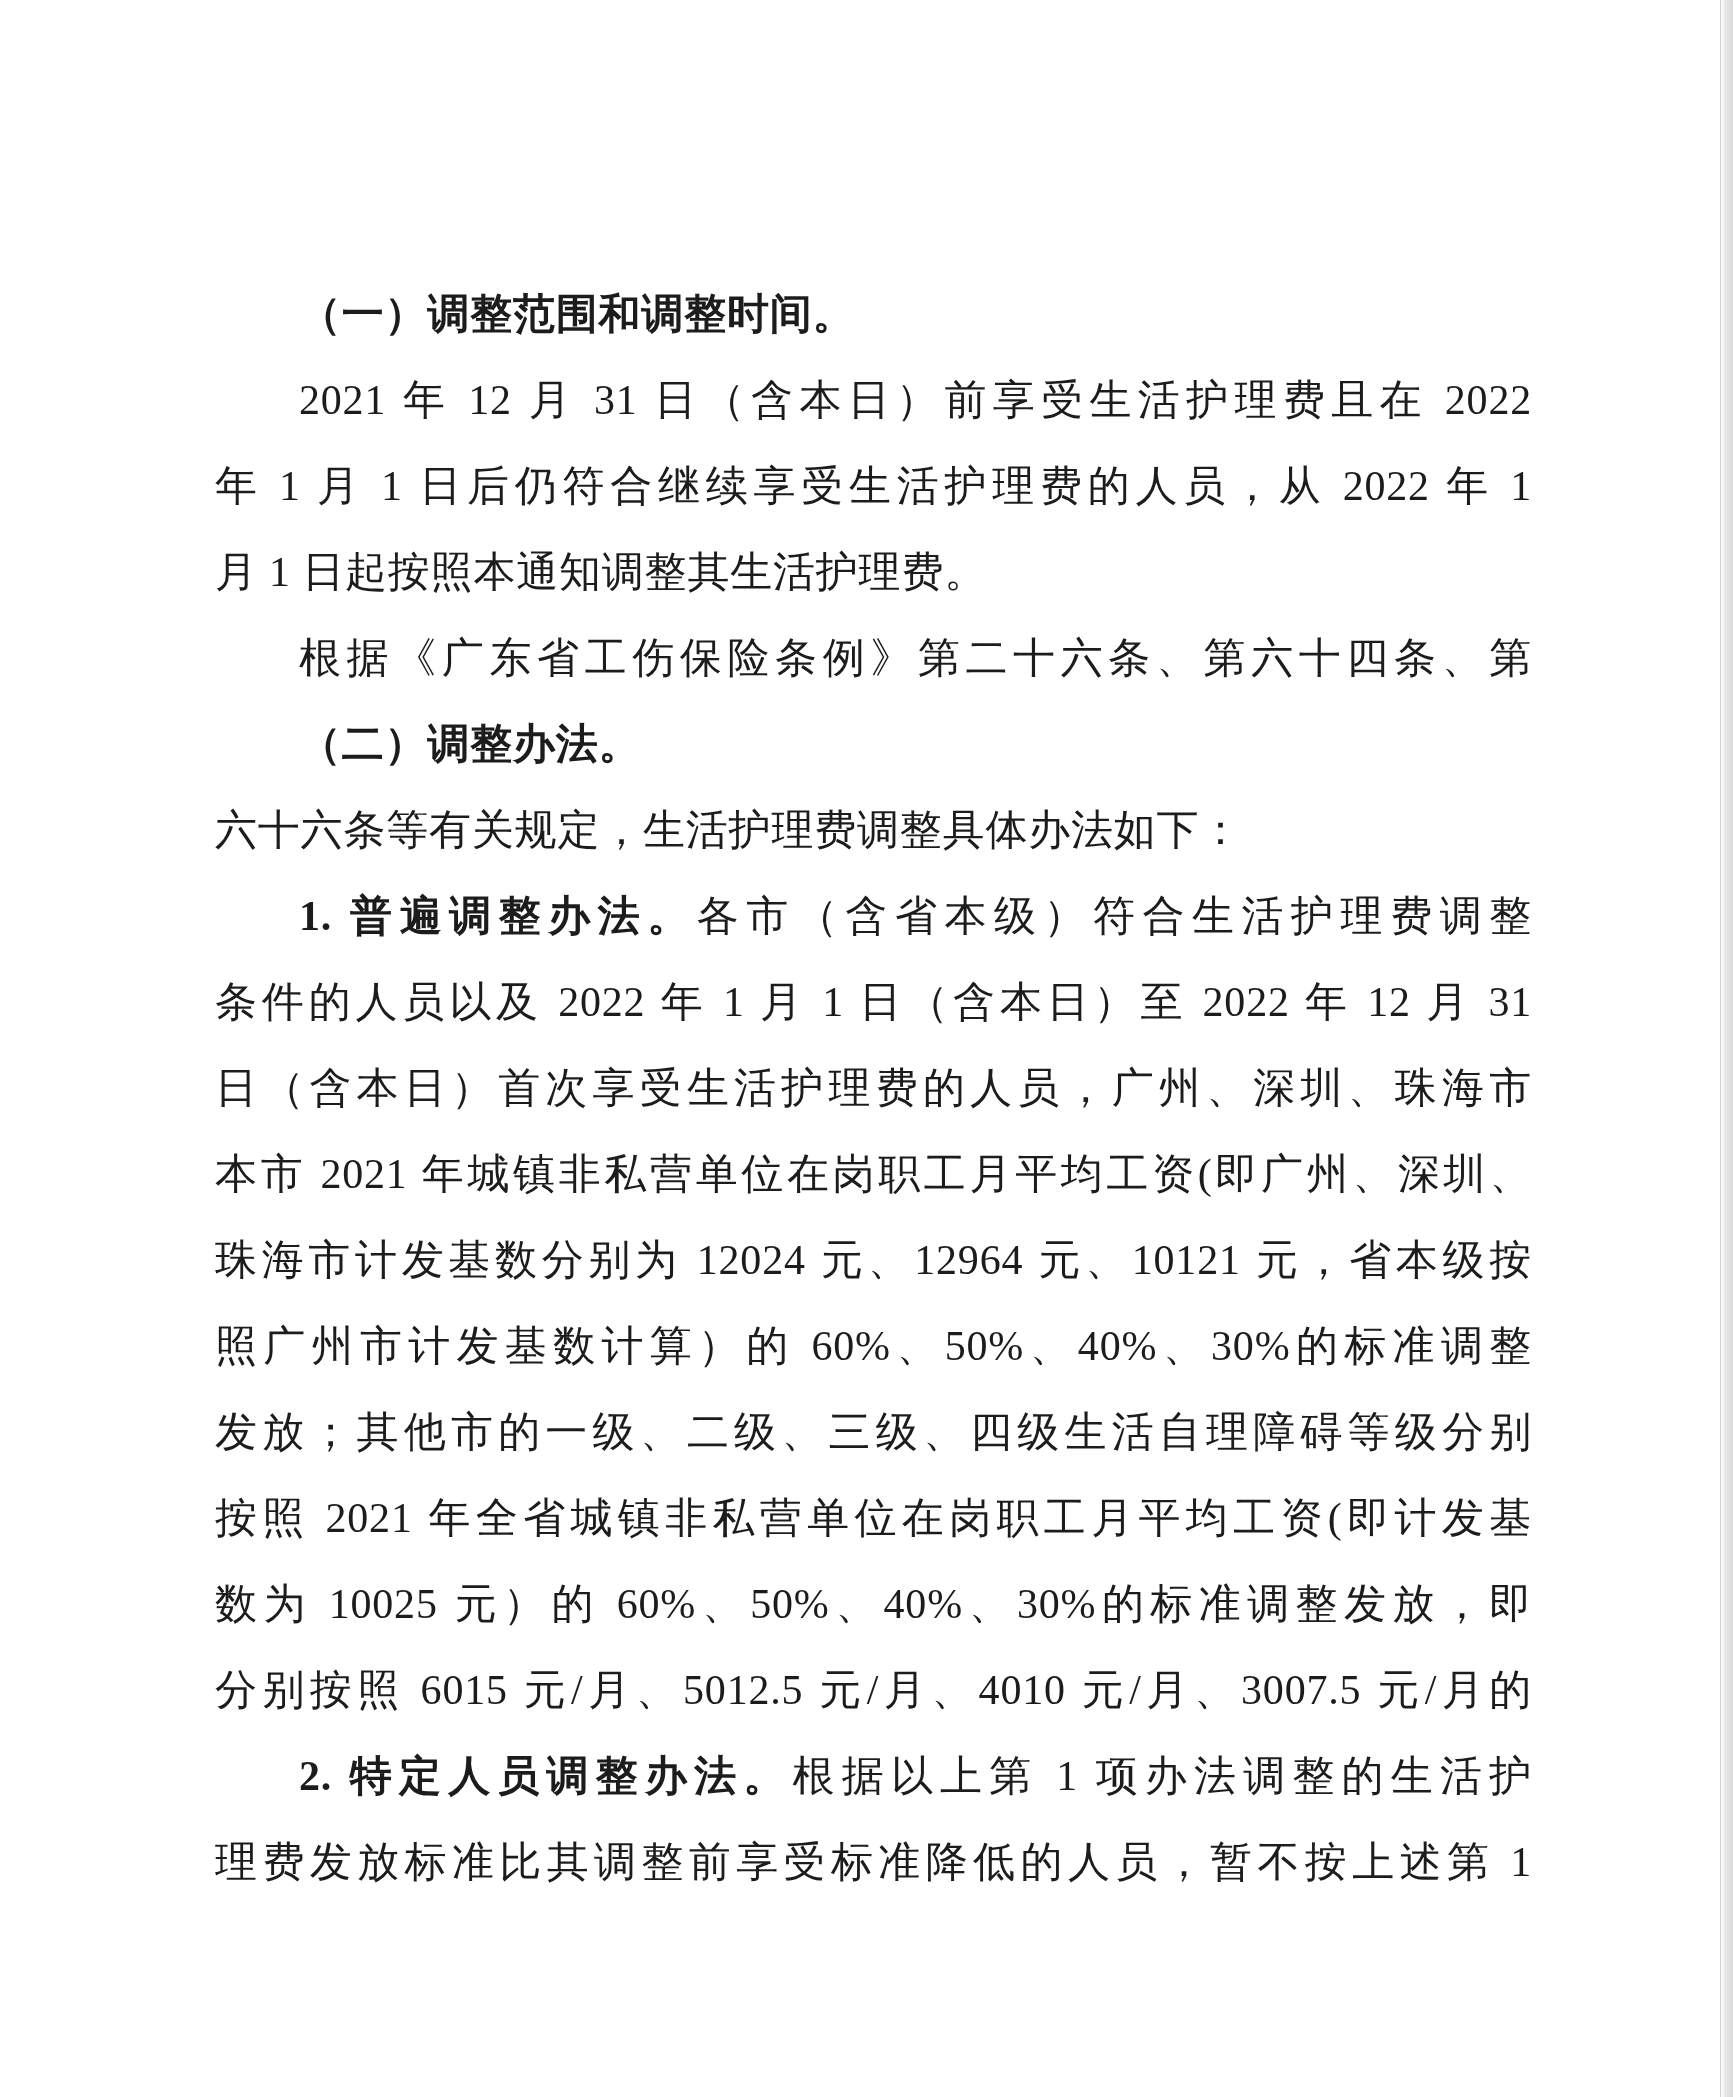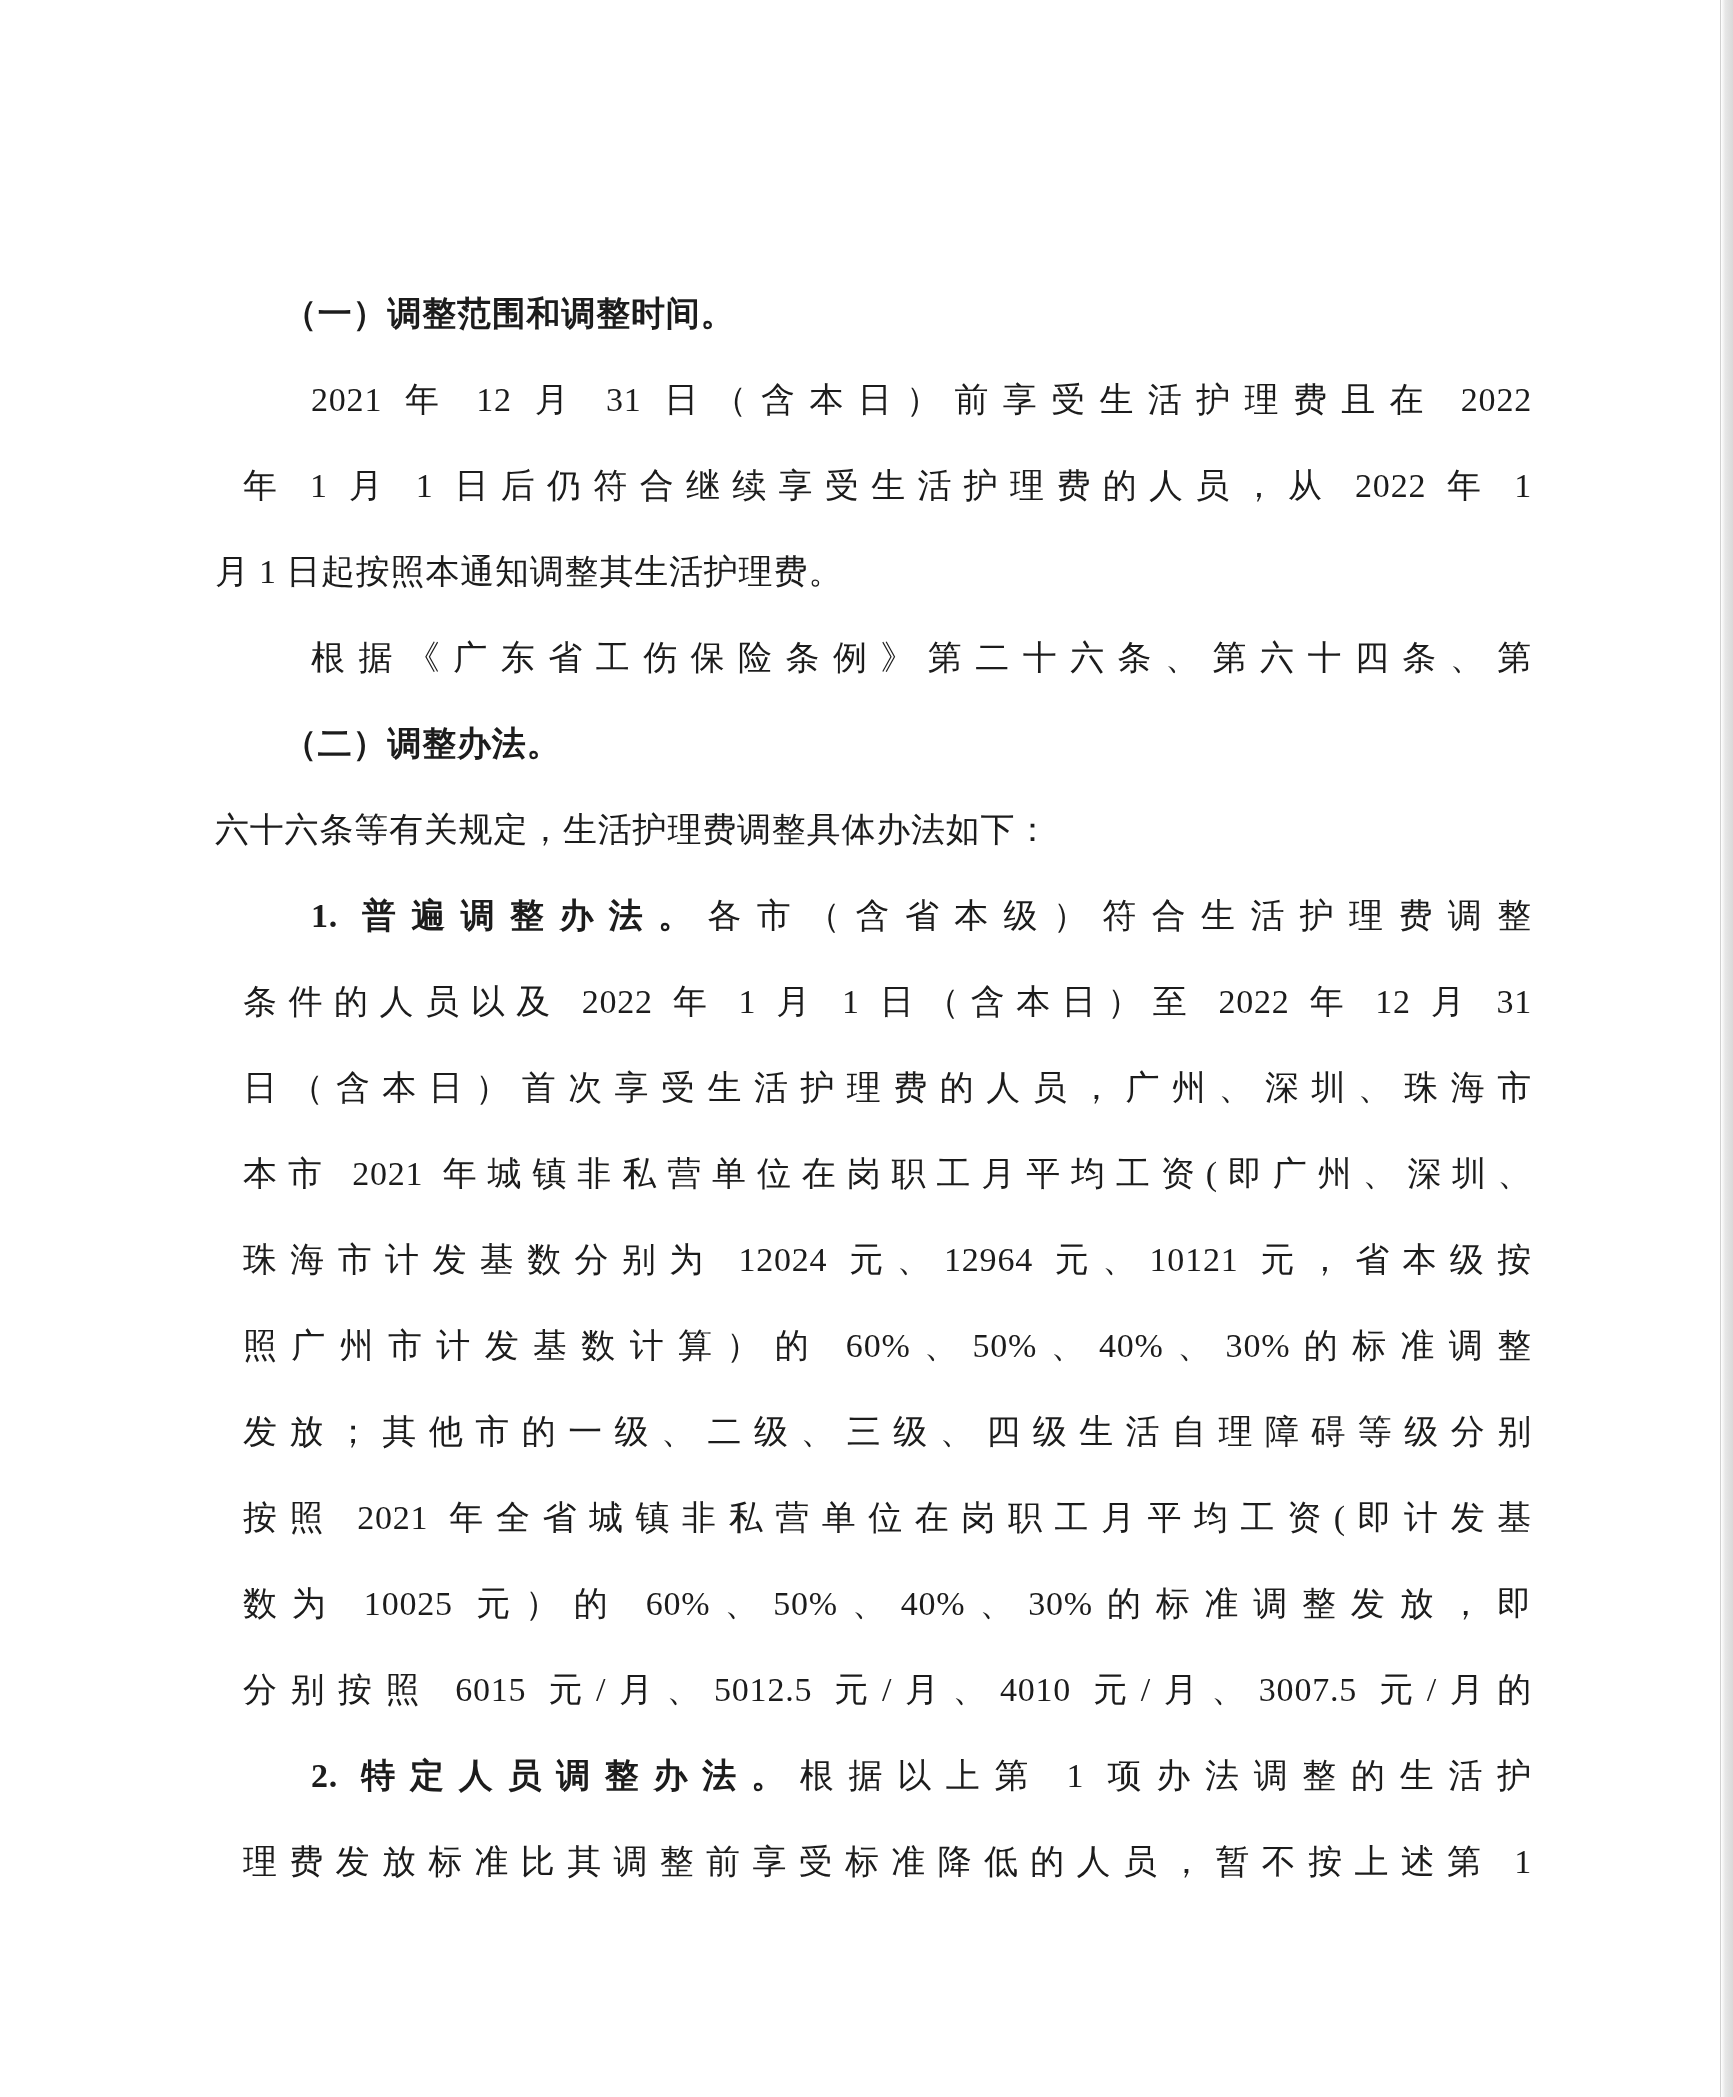--- a/index.html
+++ b/index.html
@@ -24,35 +24,34 @@
     width: 12.6px;
     height: 100%;
     background: linear-gradient(to right, #ffffff 0%, #e6e6e6 35%, #d7d7d7 100%);
     border-left: 0.8px solid #d0d0d0;
   }
   .content {
     position: absolute;
     left: 215px;
     top: 271px;
     width: 1317px;
-    font-size: 34px;
+    font-size: 42px;
     line-height: 86px;
     letter-spacing: 0.8px;
   }
   .line {
     height: 86px;
     overflow: hidden;
   }
   .line.indent {
     text-indent: 2em;
   }
   .line.justify {
     text-align: justify;
     text-align-last: justify;
-    margin-left: 28px;
   }
   .line.heading,
   .b {
     font-weight: bold;
   }
 </style>
 </head>
 <body>
 
 <div id="page">

